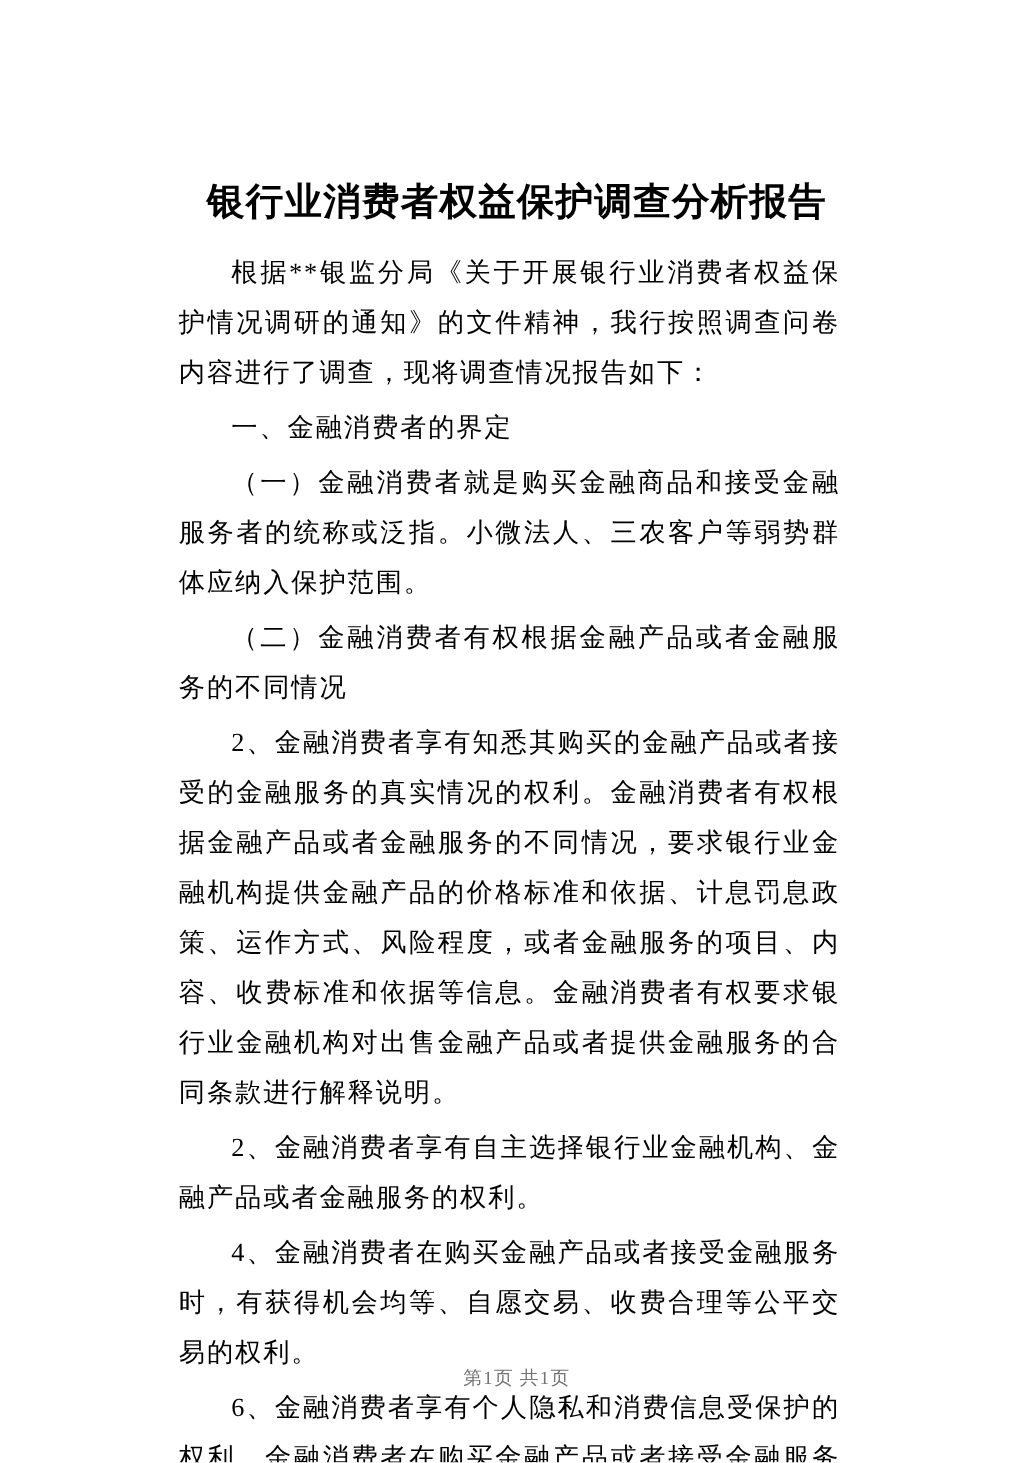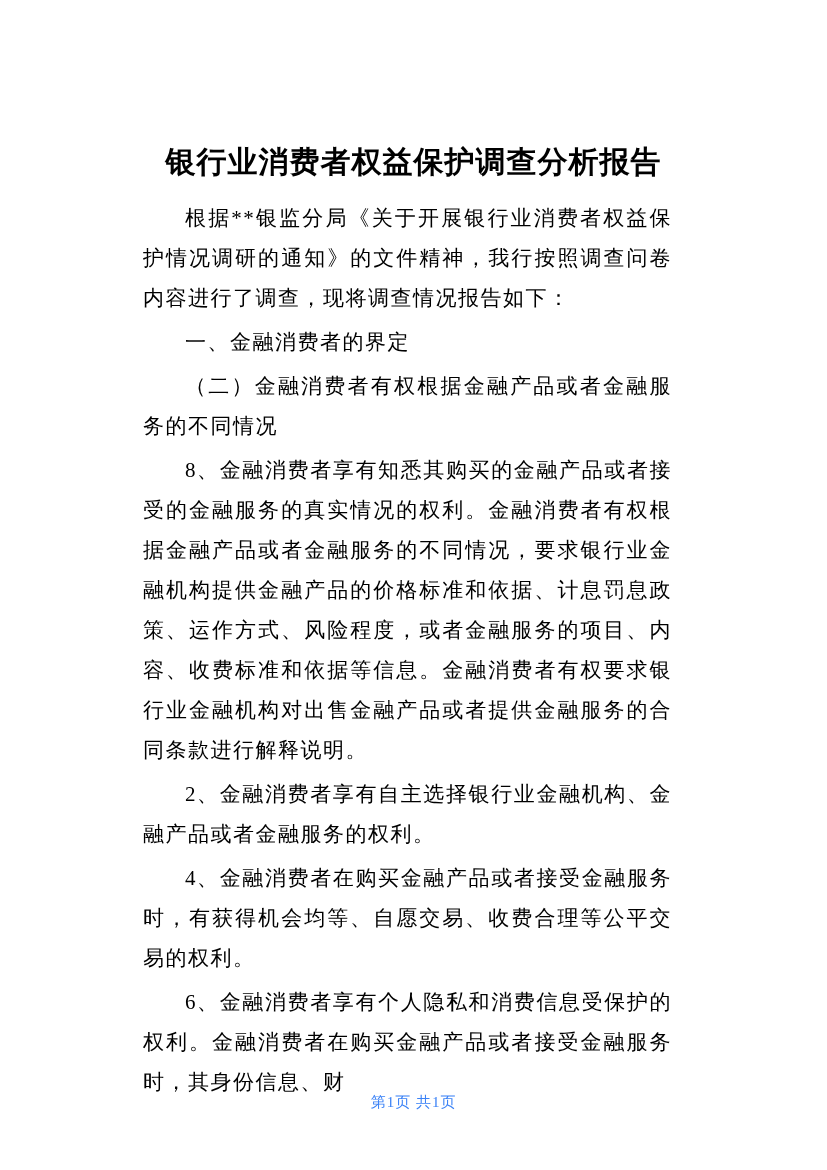--- a/index.html
+++ b/index.html
@@ -40,38 +40,39 @@
     word-break: break-all;
   }
   .footer {
     position: absolute;
     left: 0;
     bottom: 58px;
     width: 100%;
     text-align: center;
     font-size: 15px;
     letter-spacing: 1px;
-    color: #3b82f6;
+    color: #737373;
   }
 </style>
 </head>
 <body>
 
 <div class="page">
   <div class="content">
     <h1 class="doc-title">银行业消费者权益保护调查分析报告</h1>
 
     <p class="para">根据**银监分局《关于开展银行业消费者权益保护情况调研的通知》的文件精神，我行按照调查问卷内容进行了调查，现将调查情况报告如下：</p>
 
     <p class="para">一、金融消费者的界定</p>
 
+    <p class="para">（一）金融消费者就是购买金融商品和接受金融服务者的统称或泛指。小微法人、三农客户等弱势群体应纳入保护范围。</p>
 
     <p class="para">（二）金融消费者有权根据金融产品或者金融服务的不同情况</p>
 
-    <p class="para">8、金融消费者享有知悉其购买的金融产品或者接受的金融服务的真实情况的权利。金融消费者有权根据金融产品或者金融服务的不同情况，要求银行业金融机构提供金融产品的价格标准和依据、计息罚息政策、运作方式、风险程度，或者金融服务的项目、内容、收费标准和依据等信息。金融消费者有权要求银行业金融机构对出售金融产品或者提供金融服务的合同条款进行解释说明。</p>
+    <p class="para">2、金融消费者享有知悉其购买的金融产品或者接受的金融服务的真实情况的权利。金融消费者有权根据金融产品或者金融服务的不同情况，要求银行业金融机构提供金融产品的价格标准和依据、计息罚息政策、运作方式、风险程度，或者金融服务的项目、内容、收费标准和依据等信息。金融消费者有权要求银行业金融机构对出售金融产品或者提供金融服务的合同条款进行解释说明。</p>
 
     <p class="para">2、金融消费者享有自主选择银行业金融机构、金融产品或者金融服务的权利。</p>
 
     <p class="para">4、金融消费者在购买金融产品或者接受金融服务时，有获得机会均等、自愿交易、收费合理等公平交易的权利。</p>
 
     <p class="para">6、金融消费者享有个人隐私和消费信息受保护的权利。金融消费者在购买金融产品或者接受金融服务时，其身份信息、财</p>
   </div>
 
   <div class="footer">第1页 共1页</div>
 </div>

